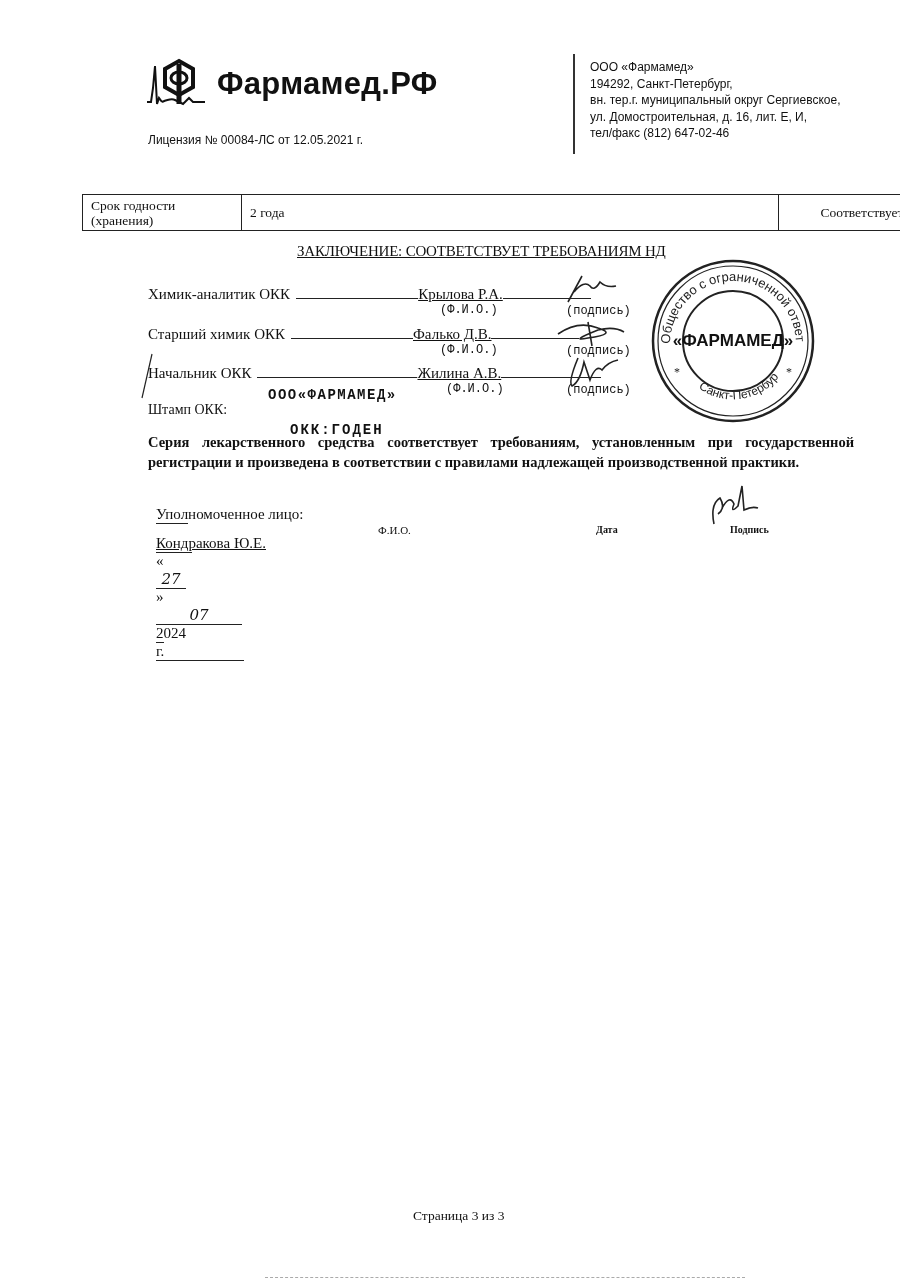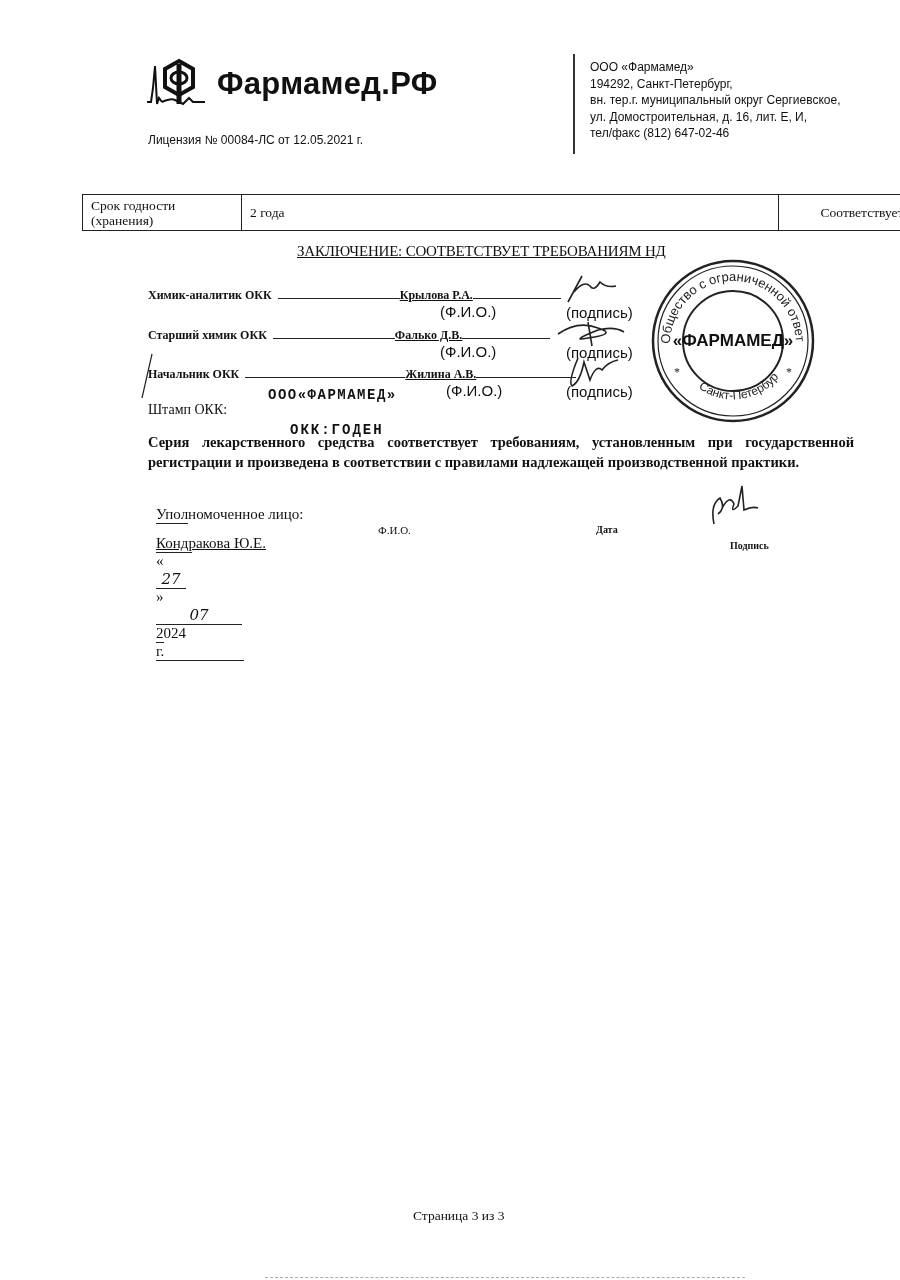--- a/index.html
+++ b/index.html
@@ -7,25 +7,25 @@
   .abs { position:absolute; }
   .logo-wrap { left:145px; top:58px; display:flex; align-items:center; }
   .logo-mark { width:70px; height:52px; }
   .logo-text { font-family:"Liberation Sans", sans-serif; font-size:31px; font-weight:bold; letter-spacing:0.3px; margin-left:2px; color:#111; }
   .license { left:148px; top:133px; font-family:Liberation Sans, sans-serif; font-size:12px; }
   .vline { left:573px; top:54px; width:2px; height:100px; background:#333; }
   .addr { left:590px; top:59px; font-family:"Liberation Sans", sans-serif; font-size:12px; line-height:16.5px; }
   table.prop { position:absolute; left:82px; top:194px; width:864px; border-collapse:collapse; font-size:13.5px; }
   table.prop td { border:1.5px solid #222; padding:1px 8px; height:33px; vertical-align:middle; line-height:15px; }
   .concl { left:297px; top:243px; font-size:15px; text-decoration:underline; letter-spacing:-0.2px; }
-  .sig-row { left:148px; font-size:12px; display:flex; align-items:baseline;font-weight:bold; }
+  .sig-row { left:148px; font-size:15px; display:flex; align-items:baseline; }
   .sig-label { white-space:nowrap; }
   .sig-line { border-bottom:1px solid #222; height:14px; }
   .sig-name { text-decoration:underline; }
-  .small { font-family:Liberation Sans, sans-serif; font-size:15px; }
+  .small { font-family:Liberation Mono, monospace; font-size:12px; }
   .stamp-ooo { left:268px; top:387px; font-family:"Liberation Mono", monospace; font-size:14px; font-weight:bold; letter-spacing:1.5px; }
   .stamp-okk { left:290px; top:422px; font-family:"Liberation Mono", monospace; font-size:14px; font-weight:bold; letter-spacing:2px; }
   .stamp-label { left:148px; top:402px; font-size:14px; }
   .para { left:148px; top:432px; width:706px; font-size:14.5px; font-weight:bold; line-height:20px; text-align:justify; text-align-last:left; }
   .auth { left:148px; top:506px; font-size:15px; }
   .pagenum { left:413px; top:1208px; font-size:13.5px; }
   .seal { left:650px; top:258px; width:166px; height:166px; }
   .scribble { position:absolute; }
 </style>
 </head>
@@ -140,19 +140,19 @@
   <span style="display:inline-block; width:30px; text-align:center; border-bottom:1px solid #222; font-style:italic; font-family:'DejaVu Serif', serif;margin-left:8px;">27</span>
   <span>»&nbsp;</span>
   <span style="display:inline-block; width:86px; text-align:center; border-bottom:1px solid #222; font-style:italic; font-family:'DejaVu Serif', serif;">07</span>
   <span>2024</span>
   <span style="display:inline-block; width:8px; border-bottom:1px solid #222;"></span>
   <span>г.</span>
   <span style="display:inline-block; width:88px; border-bottom:1px solid #222;"></span>
 </div>
 <div class="abs small" style="left:378px; top:524px; font-family:'Liberation Serif', serif; font-size:11px;">Ф.И.О.</div>
 <div class="abs small" style="left:596px; top:524px; font-family:'Liberation Serif', serif; font-size:10px; font-weight:bold;">Дата</div>
-<div class="abs small" style="left:730px; top:540px; font-family:'Liberation Serif', serif; font-size:10px; font-weight:bold;">Подпись</div>
+<div class="abs small" style="left:730px; top:524px; font-family:'Liberation Serif', serif; font-size:10px; font-weight:bold;">Подпись</div>
 <svg class="scribble" style="left:700px; top:484px;" width="60" height="44">
   <path d="M14,40 Q10,20 20,14 Q26,24 18,30 M22,24 Q30,10 34,20 Q30,30 38,22 L42,2 L44,26 Q52,22 58,24" fill="none" stroke="#222" stroke-width="1.6"></path>
 </svg>
 
 <div class="abs pagenum">Страница 3 из 3</div>
 <div class="abs" style="left:265px; top:1277px; width:480px; height:1px; border-top:1px dashed #aaa;"></div>
 
 </body></html>

